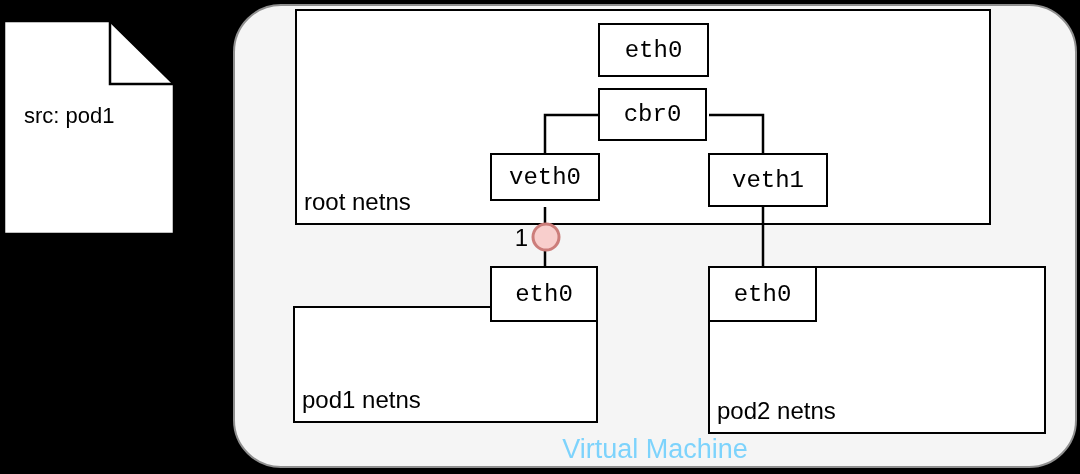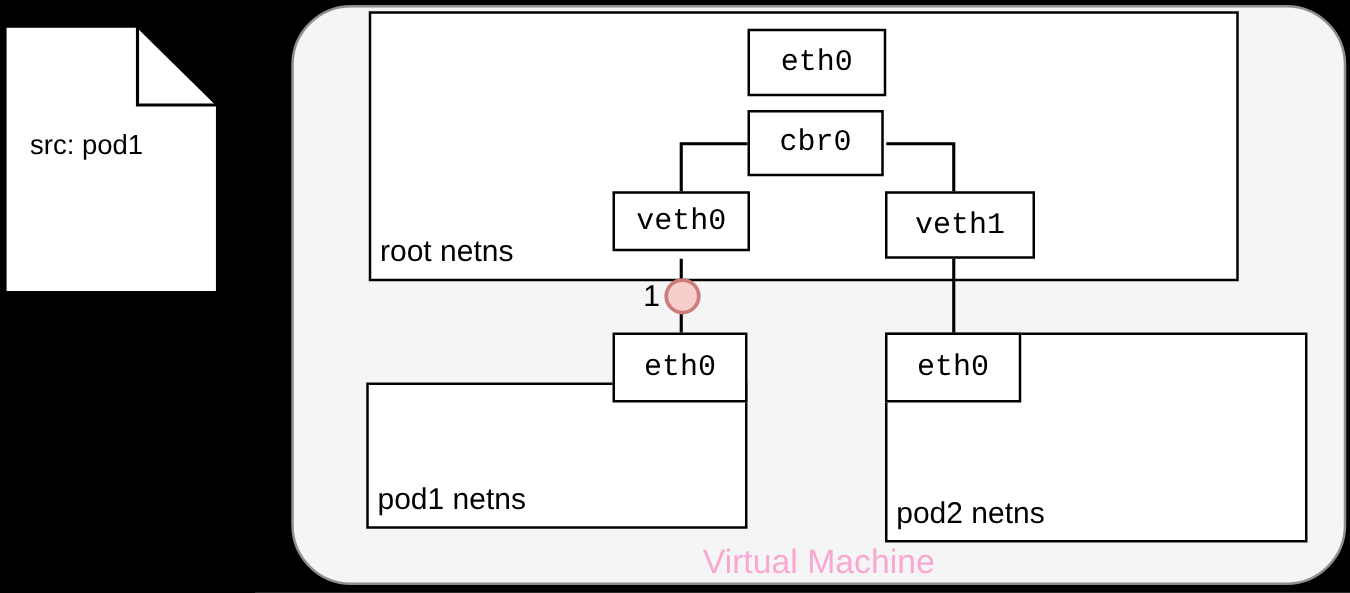--- a/index.html
+++ b/index.html
@@ -27,21 +27,21 @@
     border-radius: 48px;
     box-sizing: border-box;
   }
   .vm-label {
     position: absolute;
     left: 233px;
     top: 434px;
     width: 844px;
     text-align: center;
     font-size: 27px;
-    color: #f9a8d4;
+    color: #7dd3fc;
     z-index: 6;
   }
   
   .box {
     position: absolute;
     background: #ffffff;
     border: 2px solid #000000;
     box-sizing: border-box;
     z-index: 3;
   }

